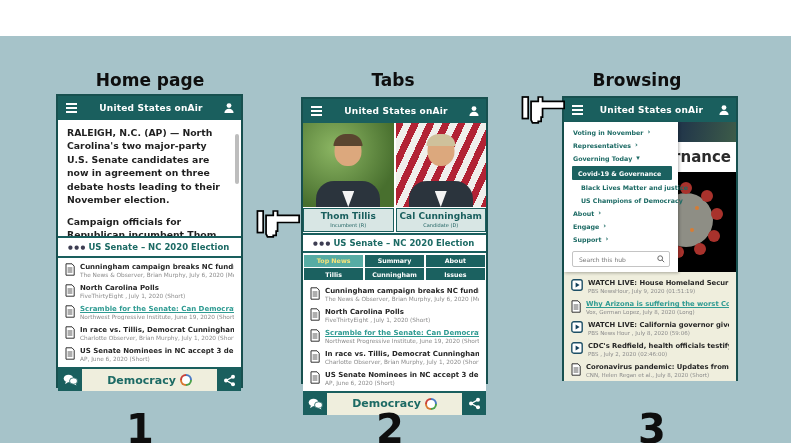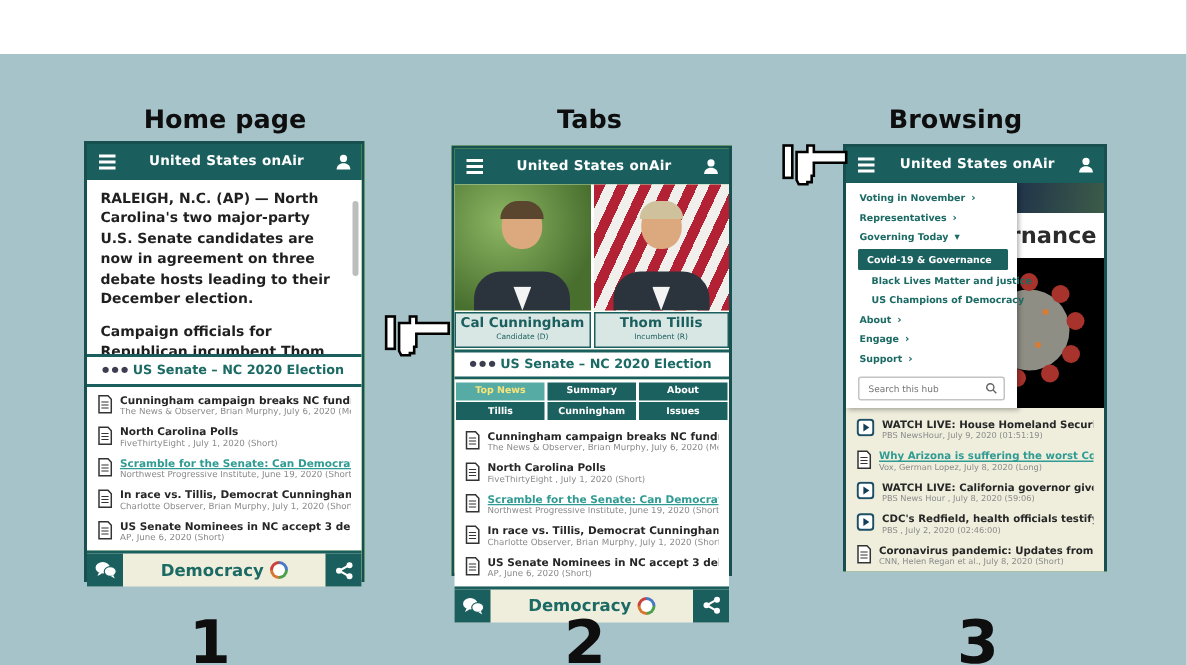--- a/index.html
+++ b/index.html
@@ -4,21 +4,21 @@
 <style>
   html,body{margin:0;padding:0;}
   body{font-family:"DejaVu Sans","Liberation Sans",sans-serif;}
   .canvas{position:relative;width:791px;height:443px;background:#a6c3c9;overflow:hidden;margin-top:36px;}
 
   
   .col-title{position:absolute;top:34px;font-size:17px;font-weight:800;color:#0e0e0e;text-align:center;width:190px;}
   .big-number{position:absolute;top:370px;font-size:40px;font-weight:800;color:#0e0e0e;text-align:center;width:60px;}
 
   
-  .phone{position:absolute;background:#bef264;border:2px solid #17504f;box-sizing:border-box;display:flex;flex-direction:column;}
+  .phone{position:absolute;background:#4d7c0f;border:2px solid #17504f;box-sizing:border-box;display:flex;flex-direction:column;}
   #phone1{left:56px;top:58px;width:187px;height:294px;}
   #phone2{left:301px;top:61px;width:187px;height:287px;}
   #phone3{left:562px;top:60px;width:176px;height:285px;}
 
   
   .app-header{height:24px;min-height:24px;background:#1a5f5e;display:flex;align-items:center;padding:0 6px;gap:6px;box-sizing:border-box;}
   .hamburger{display:flex;flex-direction:column;gap:2px;cursor:pointer;padding:2px;}
   .hamburger span{display:block;width:11px;height:2px;background:#fff;}
   .app-title{flex:1;text-align:center;color:#fff;font-weight:bold;font-size:9px;letter-spacing:.2px;white-space:nowrap;}
   .person-icon{width:12px;height:12px;}
@@ -115,21 +115,21 @@
           <span></span>
         </div>
       <div class="app-title">United States onAir</div>
       <svg class="person-icon" viewBox="0 0 12 12">
           <circle cx="6" cy="3.6" r="2.4" fill="#fff"></circle>
           <path d="M1.4 11c0-2.6 2-4.2 4.6-4.2s4.6 1.6 4.6 4.2z" fill="#fff"></path>
         </svg>
     </div>
 
     <div class="article">
-      <p>RALEIGH, N.C. (AP) — North Carolina's two major-party U.S. Senate candidates are now in agreement on three debate hosts leading to their December election.</p>
+      <p>RALEIGH, N.C. (AP) — North Carolina's two major-party U.S. Senate candidates are now in agreement on three debate hosts leading to their November election.</p>
       <p>Campaign officials for Republican incumbent Thom Tillis and Democratic nominee Cal Cunningham confirmed</p>
       <div class="scrollbar"></div>
     </div>
 
     <div class="section-header">
       <span class="dots">●●●</span>
       <span class="section-label">US Senate – NC 2020 Election</span>
     </div>
 
     <div class="news-list">
@@ -255,26 +255,26 @@
       <div class="photo flag">
         <div class="torso">
             <div class="shirt"></div>
           </div>
         <div class="head"></div>
       </div>
     </div>
 
     <div class="cand-labels">
       <div class="cand-label">
+        <div class="cand-name">Thom Tillis</div>
+        <div class="cand-role">Incumbent (R)</div>
+      </div>
+      <div class="cand-label">
         <div class="cand-name">Cal Cunningham</div>
         <div class="cand-role">Candidate (D)</div>
-      </div>
-      <div class="cand-label">
-        <div class="cand-name">Thom Tillis</div>
-        <div class="cand-role">Incumbent (R)</div>
       </div>
     </div>
 
     <div class="section-header thin">
       <span class="dots">●●●</span>
       <span class="section-label">US Senate – NC 2020 Election</span>
     </div>
 
     <div class="tab-grid">
 

